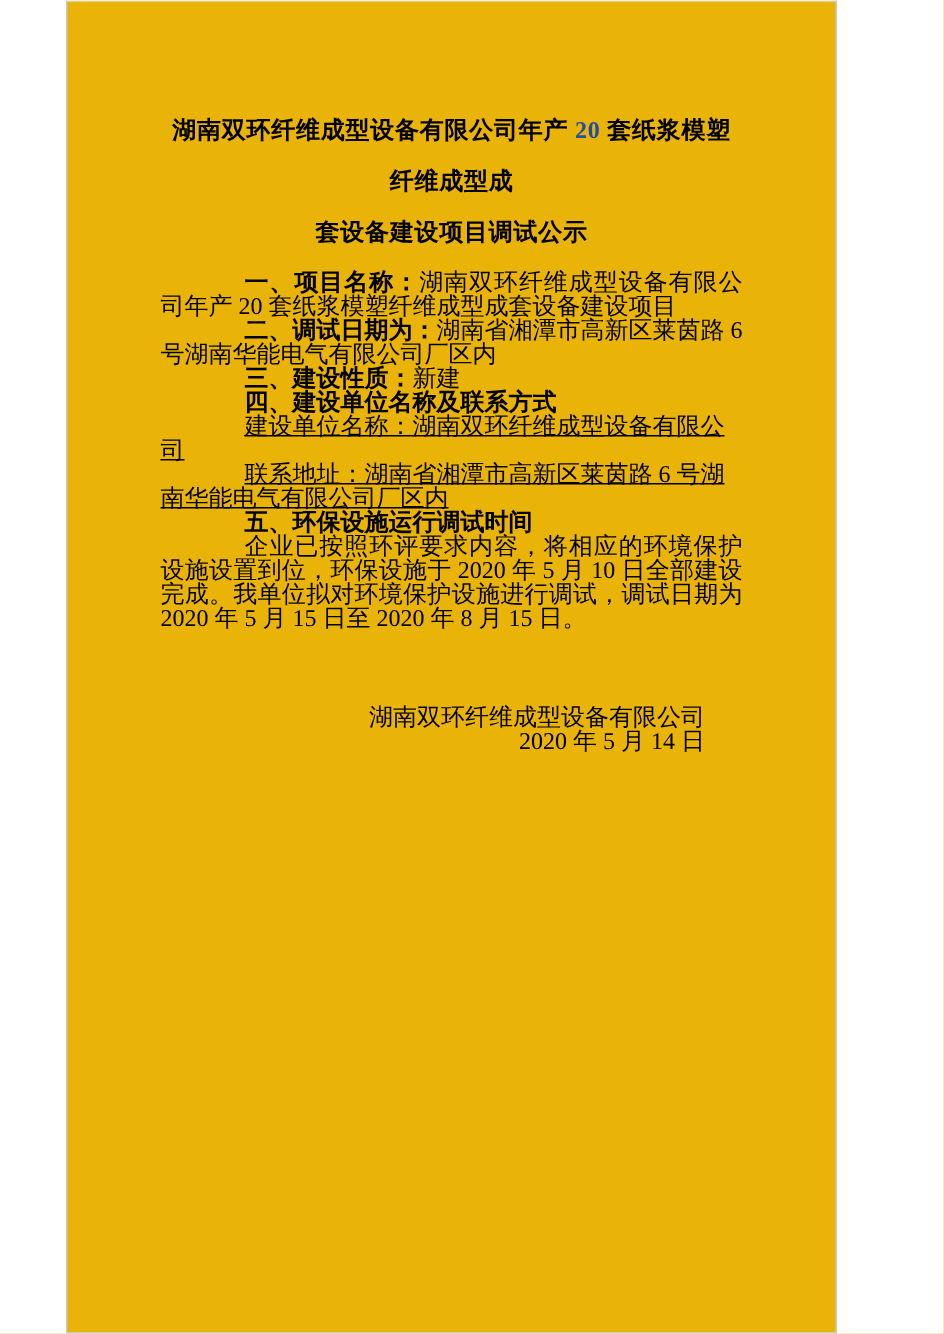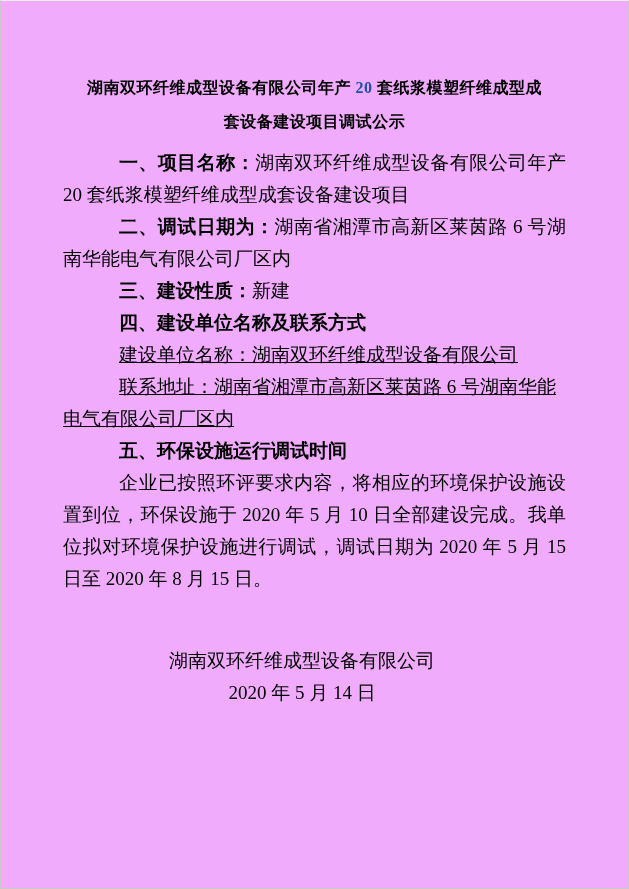--- a/index.html
+++ b/index.html
@@ -3,46 +3,47 @@
 <meta charset="utf-8">
 <style>
   html, body {
     margin: 0;
     padding: 0;
     background: #ffffff;
     font-family: "Liberation Serif", "DejaVu Serif", serif;
   }
   .page {
     position: relative;
-    width: 629px;
+    width: 514px;
     height: 889px;
     box-sizing: border-box;
-    background: #f0abfc;
+    background: #eab308;
     border: 1px solid #c9c9c9;
     border-top-color: #ececec;
     overflow: hidden;
+    margin-left: 44px;
   }
   .doc {
     padding: 70px 62px 0 62px;
   }
   .title {
     font-size: 16px;
     font-weight: bold;
     line-height: 34px;
     text-align: center;
     color: #000000;
     margin: 0 0 8px 0;
     letter-spacing: 0.5px;
   }
   .title .num {
     color: var(--accent, #1f4fa5);
   }
   .body-line {
-    font-size: 19px;
-    line-height: 32px;
+    font-size: 16px;
+    line-height: 16px;
     color: #000000;
     margin: 0;
   }
   .para {
     text-align: justify;
     text-indent: 56px;
   }
   .para b, .heading {
     font-weight: bold;
   }
@@ -53,21 +54,20 @@
     text-indent: 56px;
     text-decoration: underline;
   }
   .signature {
     margin-top: 50px;
     text-align: right;
     padding-right: 25px;
   }
   .signature .body-line {
     text-indent: 0;
-    text-align: center;
   }
 </style>
 </head>
 <body>
 
 <div class="page">
   <div class="doc">
 
     <h1 class="title">
       <span><span>湖南双环纤维成型设备有限公司年产 </span><span class="num">20</span><span> 套纸浆模塑纤维成型成</span></span><br>

